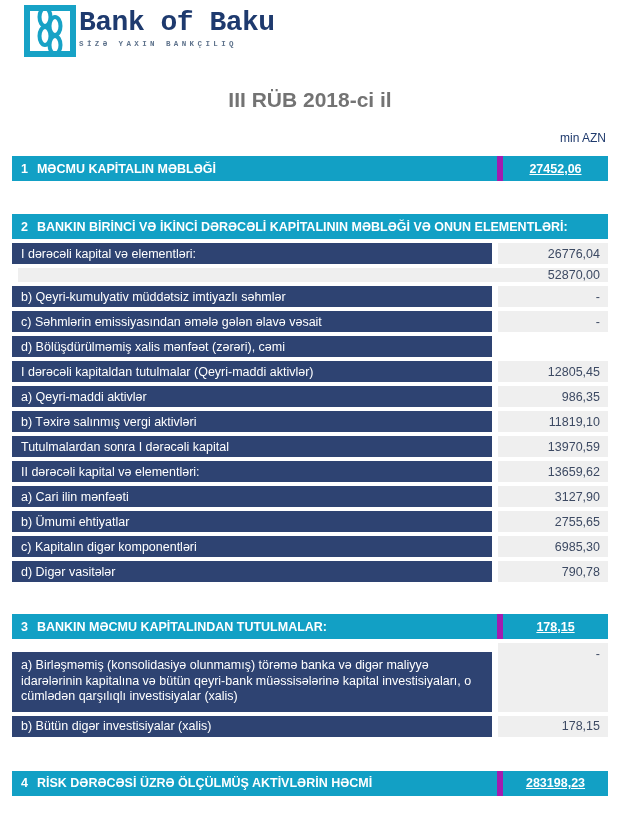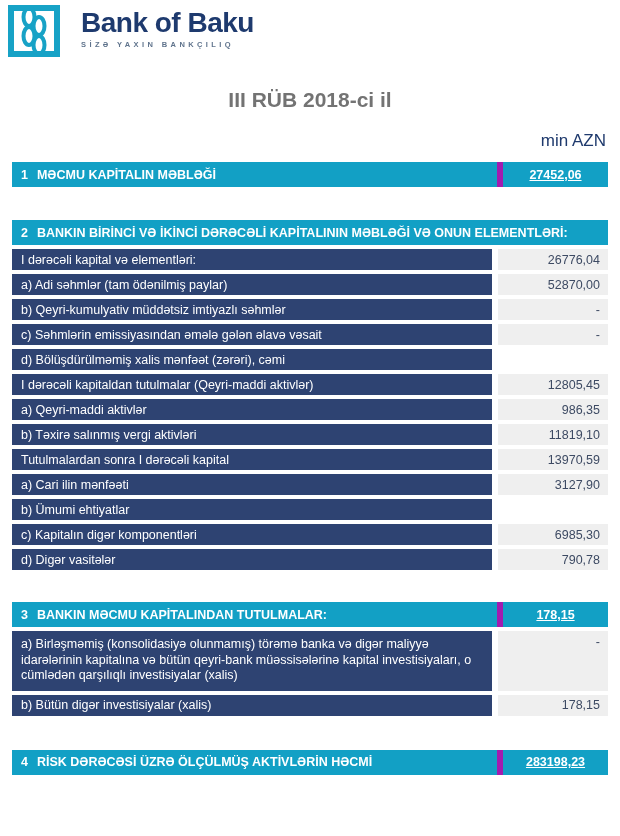--- a/index.html
+++ b/index.html
@@ -8,22 +8,23 @@
     width: 620px;
     height: 836px;
     background: #ffffff;
     font-family: "Liberation Sans", sans-serif;
     overflow: hidden;
   }
   
   .logo-row {
     display: flex;
     align-items: flex-start;
-    gap: 21px;
-    padding: 5px 0 0 8px;
+    gap: 3px;
+    padding: 5px 0 0 24px;
+    font-family: Liberation Mono, monospace;
   }
   .logo-mark { width: 52px; height: 52px; flex: 0 0 auto; }
   .logo-text { padding-top: 3px; }
   .brand-name {
     font-size: 28px;
     font-weight: bold;
     color: #1e3a6e;
     letter-spacing: -0.5px;
     line-height: 30px;
   }
@@ -37,21 +38,21 @@
   
   .report-title {
     text-align: center;
     font-size: 21px;
     font-weight: bold;
     color: #737373;
     margin-top: 31px;
   }
   .unit-label {
     text-align: right;
-    font-size: 17px;
+    font-size: 12px;
     color: #1f3a6d;
     margin: 19px 14px 11px 0;
   }
   
   .table { margin: 0 12px; }
   .bar {
     display: flex;
     background: #12a0c5;
     height: 25px;
     color: #ffffff;
@@ -96,20 +97,21 @@
     display: flex;
     align-items: center;
     justify-content: flex-end;
     padding-right: 8px;
     padding-left: 36px;
   }
   .row.multiline .row-label {
     display: block;
     padding: 6px 10px 7px 9px;
     line-height: 15.5px;
+    margin-top: 9px;
   }
   .row.multiline .row-value {
     align-items: flex-start;
     padding-top: 4px;
   }
 </style>
 </head>
 <body>
 
 <div class="page">
@@ -151,21 +153,20 @@
         <span>BANKIN BİRİNCİ VƏ İKİNCİ DƏRƏCƏLİ KAPİTALININ MƏBLƏĞİ VƏ ONUN ELEMENTLƏRİ:</span>
       </div>
     </div>
 
     <div class="rows">
       <div class="row">
         <div class="row-label">I dərəcəli kapital və elementləri:</div>
         <div class="row-value">26776,04</div>
       </div>
       <div class="row">
-        <div class="row-label">a) Adi səhmlər (tam ödənilmiş paylar)</div>
         <div class="row-value">52870,00</div>
       </div>
       <div class="row">
         <div class="row-label">b) Qeyri-kumulyativ müddətsiz imtiyazlı səhmlər</div>
         <div class="row-value">-</div>
       </div>
       <div class="row">
         <div class="row-label">c) Səhmlərin emissiyasından əmələ gələn  əlavə vəsait</div>
         <div class="row-value">-</div>
       </div>
@@ -182,25 +183,30 @@
       </div>
       <div class="row">
         <div class="row-label">b) Təxirə salınmış vergi aktivləri</div>
         <div class="row-value">11819,10</div>
       </div>
       <div class="row">
         <div class="row-label">Tutulmalardan sonra I dərəcəli kapital</div>
         <div class="row-value">13970,59</div>
       </div>
       <div class="row">
+        <div class="row-label">II dərəcəli  kapital və elementləri:</div>
+        <div class="row-value">13659,62</div>
+      </div>
+      <div class="row">
         <div class="row-label">a) Cari ilin mənfəəti</div>
         <div class="row-value">3127,90</div>
       </div>
       <div class="row">
         <div class="row-label">b) Ümumi ehtiyatlar</div>
+        <div class="row-value">2755,65</div>
       </div>
       <div class="row">
         <div class="row-label">c) Kapitalın digər komponentləri</div>
         <div class="row-value">6985,30</div>
       </div>
       <div class="row">
         <div class="row-label">d) Digər vasitələr</div>
         <div class="row-value">790,78</div>
       </div>
     </div>

